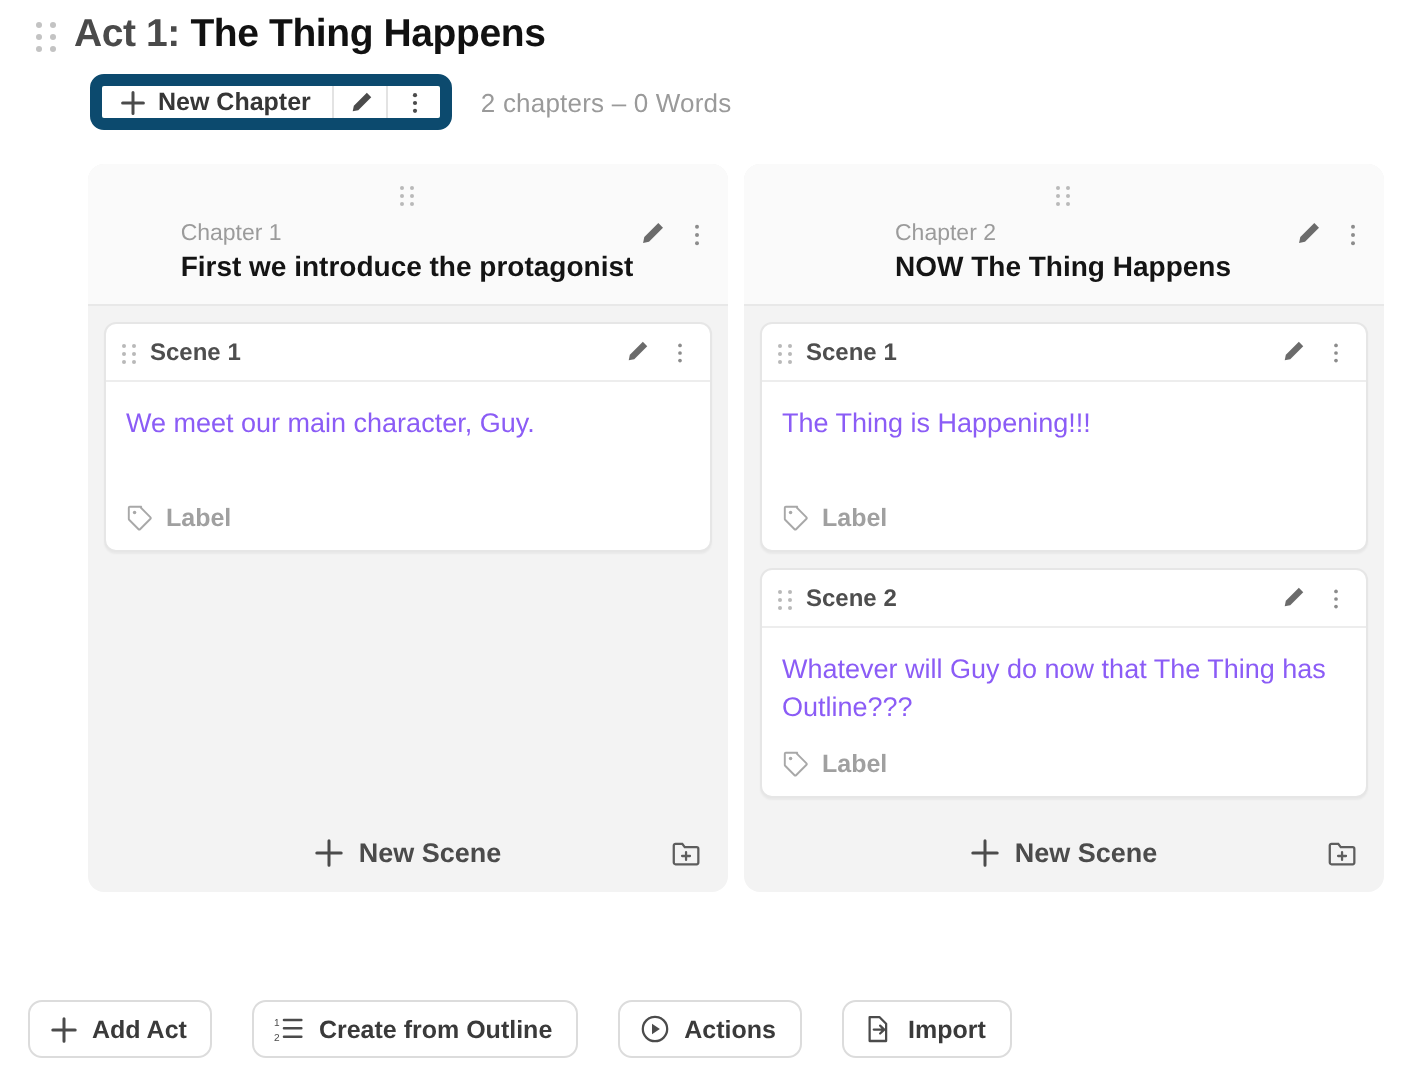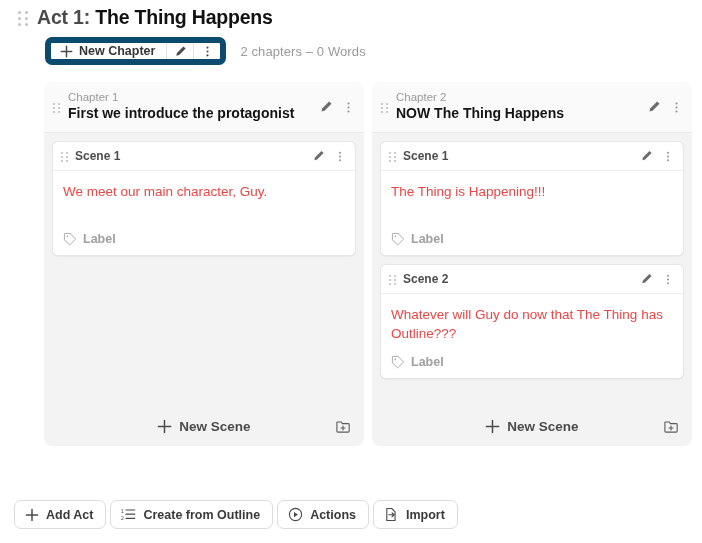--- a/index.html
+++ b/index.html
@@ -65,20 +65,21 @@
     display: flex; flex-direction: column;
     min-height: 364px;
   }
   .col-header {
     background: #fafafa;
     border-radius: 8px 8px 0 0;
     border-bottom: 1px solid #e8e8e8;
     padding: 9px 10px 10px 9px;
     display: flex; align-items: center; gap: 8px;
     position: relative;
+    flex-direction: column;
   }
   .col-header .dots { margin-top: 2px; }
   .chap-txt { display: flex; flex-direction: column; gap: 1px; flex: 1; min-width: 0; }
   .chap-sub { font-size: 11.5px; color: #9b9b9b; line-height: 13px; }
   .chap-name { font-size: 14px; font-weight: bold; color: #141414; line-height: 17px; white-space: nowrap; overflow: hidden; text-overflow: ellipsis; }
   .hdr-actions { display: flex; align-items: center; gap: 9px; position: absolute; right: 9px; top: 50%; transform: translateY(-50%); }
 
   .col-body { padding: 8px; display: flex; flex-direction: column; gap: 8px; flex: 1; }
 
   
@@ -91,41 +92,41 @@
   }
   .scene-head {
     display: flex; align-items: center; gap: 7px;
     padding: 7px 9px 7px 8px;
     border-bottom: 1px solid #ededed;
     position: relative;
   }
   .scene-title { font-size: 12px; font-weight: bold; color: #4e4e4e; flex: 1; }
   .scene-head .dots { margin-top: 1px; }
   .scene-body { padding: 11px 10px 9px 10px; min-height: 84px; display: flex; flex-direction: column; }
-  .scene-text { font-size: 13.5px; color: #ef4444; line-height: 19px; flex: 1; }
+  .scene-text { font-size: 13.5px; color: #8b5cf6; line-height: 19px; flex: 1; }
   .label-row { display: flex; align-items: center; gap: 6px; margin-top: 12px; font-weight: bold; }
   .label-txt { font-size: 12.5px; color: #a0a0a0; }
 
   
   .col-footer {
     display: flex; align-items: center;
     padding: 10px 12px 12px 12px;
     position: relative;
   }
   .newscene {
     display: flex; align-items: center; gap: 7px;
     margin: 0 auto; cursor: pointer; background: none; border: none;
   }
   .newscene .lbl { font-size: 13.5px; font-weight: bold; color: #4b4b4b; }
   .folder-add { position: absolute; right: 12px; top: 50%; transform: translateY(-55%); cursor: pointer; }
 
   
   .bottom-bar {
     position: absolute; left: 14px; top: 500px;
-    display: flex; align-items: center; gap: 4px;
+    display: flex; align-items: center; gap: 20px;
   }
   .bbtn {
     display: flex; align-items: center; gap: 7px;
     height: 29px; padding: 0 12px 0 10px;
     border: 1px solid #dcdcdc; border-radius: 7px;
     background: #fff; cursor: pointer;
   }
   .bbtn .lbl { font-size: 12.5px; font-weight: bold; color: #3a3a3a; white-space: nowrap; }
 
   .ico { display: block; flex: none; }

